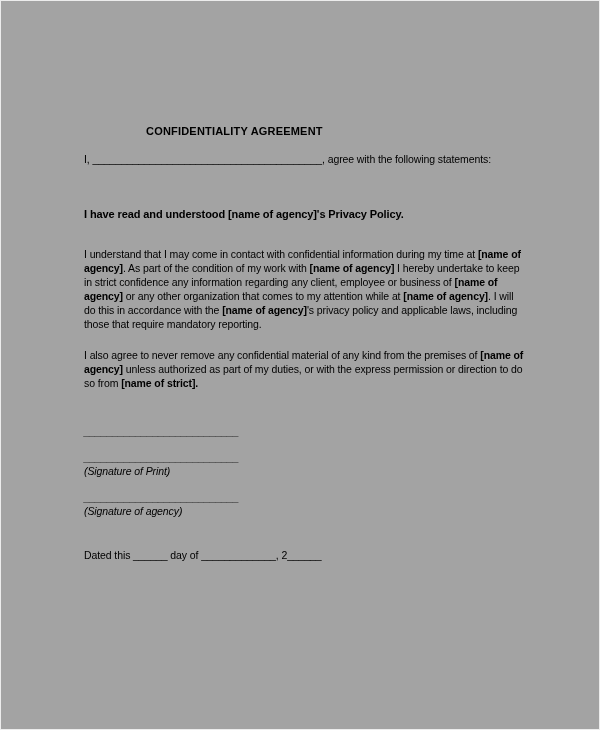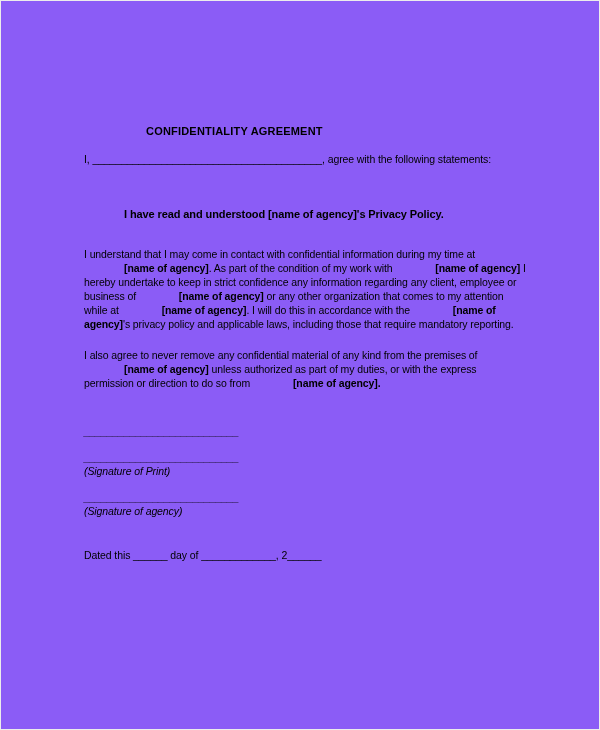--- a/index.html
+++ b/index.html
@@ -11,21 +11,21 @@
     width: 600px;
     height: 730px;
     font-family: "Liberation Sans", "DejaVu Sans", sans-serif;
     color: #000000;
   }
   .page {
     position: relative;
     box-sizing: border-box;
     width: 600px;
     height: 730px;
-    background: #8b5cf6;
+    background: #a3a3a3;
     border: 1px solid #ececec;
     padding: 124px 73px 0 83px;
     overflow: hidden;
   }
   .doc-title {
     margin: 0 0 0 62px;
     font-size: 11px;
     font-weight: bold;
     letter-spacing: 0.2px;
   }
@@ -36,21 +36,21 @@
     letter-spacing: -0.1px;
   }
   .intro-line   { margin-top: 15px; }
   .statement-line {
     margin-top: 41px;
     font-weight: bold;
     font-size: 11px;
   }
   .para-1 { margin-top: 26px; }
   .para-2 { margin-top: 17px; }
-  .b { font-weight: bold; margin-left: 40px; }
+  .b { font-weight: bold; }
   .sig-block { margin-top: 12px; }
   .sig-block.first { margin-top: 34px; }
   .sig-line, .sig-label {
     font-size: 10.5px;
     line-height: 14px;
     letter-spacing: -0.1px;
     font-style: italic;
   }
   .dated-line { margin-top: 30px; }
 </style>
@@ -60,21 +60,21 @@
 <div class="page">
 
   <h1 class="doc-title">CONFIDENTIALITY AGREEMENT</h1>
 
   <p class="intro-line"><span>I, ________________________________________, agree with the following statements:</span></p>
 
   <p class="statement-line"><span class="b">I have read and understood [name of agency]'s Privacy Policy.</span></p>
 
   <p class="para-1"><span>I understand that I may come in contact with confidential information during my time at </span><span class="b">[name of agency]</span><span>. As part of the condition of my work with </span><span class="b">[name of agency]</span><span> I hereby undertake to keep in strict confidence any information regarding any client, employee or business of </span><span class="b">[name of agency]</span><span> or any other organization that comes to my attention while at </span><span class="b">[name of agency]</span><span>. I will do this in accordance with the </span><span class="b">[name of agency]</span><span>'s privacy policy and applicable laws, including those that require mandatory reporting.</span></p>
 
-  <p class="para-2"><span>I also agree to never remove any confidential material of any kind from the premises of </span><span class="b">[name of agency]</span><span> unless authorized as part of my duties, or with the express permission or direction to do so from </span><span class="b">[name of agency].</span></p>
+  <p class="para-2"><span>I also agree to never remove any confidential material of any kind from the premises of </span><span class="b">[name of agency]</span><span> unless authorized as part of my duties, or with the express permission or direction to do so from </span><span class="b">[name of strict].</span></p>
 
   <div class="sig-block first">
     <p class="sig-line">___________________________</p>
   </div>
 
   <div class="sig-block">
     <p class="sig-line">___________________________</p>
     <p class="sig-label">(Signature of Print)</p>
   </div>
 

